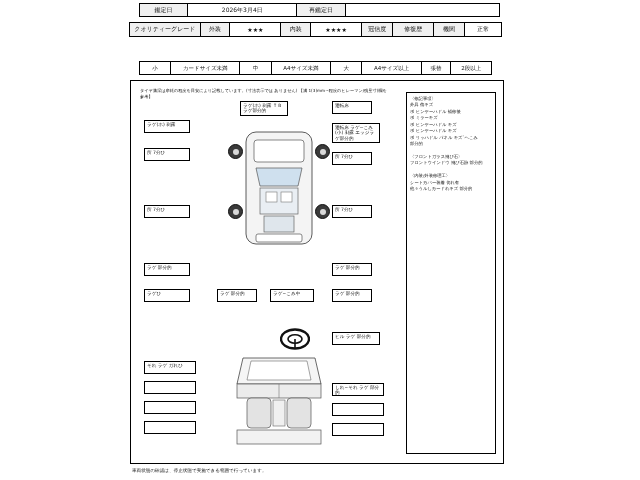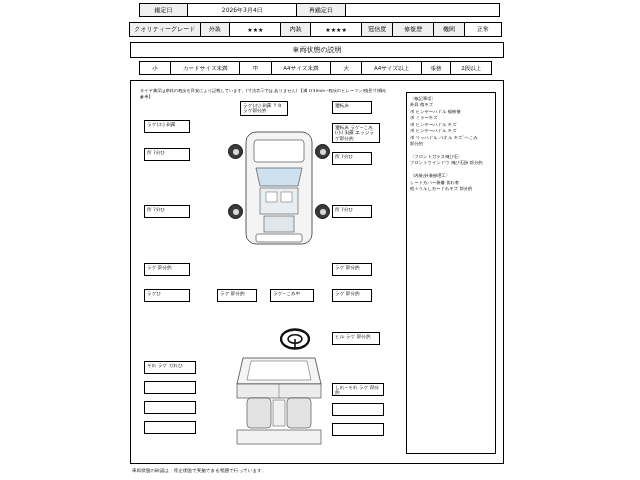--- a/index.html
+++ b/index.html
@@ -68,21 +68,20 @@
     <div class="cell c-lbl" style="width:32px">外装</div>
     <div class="cell" style="width:56px">★★★</div>
     <div class="cell c-lbl" style="width:32px">内装</div>
     <div class="cell" style="width:56px">★★★★</div>
     <div class="cell c-lbl" style="width:34px">冠信度</div>
     <div class="cell c-lbl" style="width:44px">修復歴</div>
     <div class="cell c-lbl" style="width:34px">機関</div>
     <div class="cell" style="width:40px">正常</div>
   </div>
 
-  <div class="title-bar">車両状態の説明</div>
 
   <div class="legend">
     <div class="cell" style="width:32px">小</div>
     <div class="cell" style="width:72px">カードサイズ未満</div>
     <div class="cell" style="width:32px">中</div>
     <div class="cell" style="width:62px">A4サイズ未満</div>
     <div class="cell" style="width:32px">大</div>
     <div class="cell" style="width:62px">A4サイズ以上</div>
     <div class="cell" style="width:30px">張替</div>
     <div class="cell" style="width:42px">2段以上</div>

